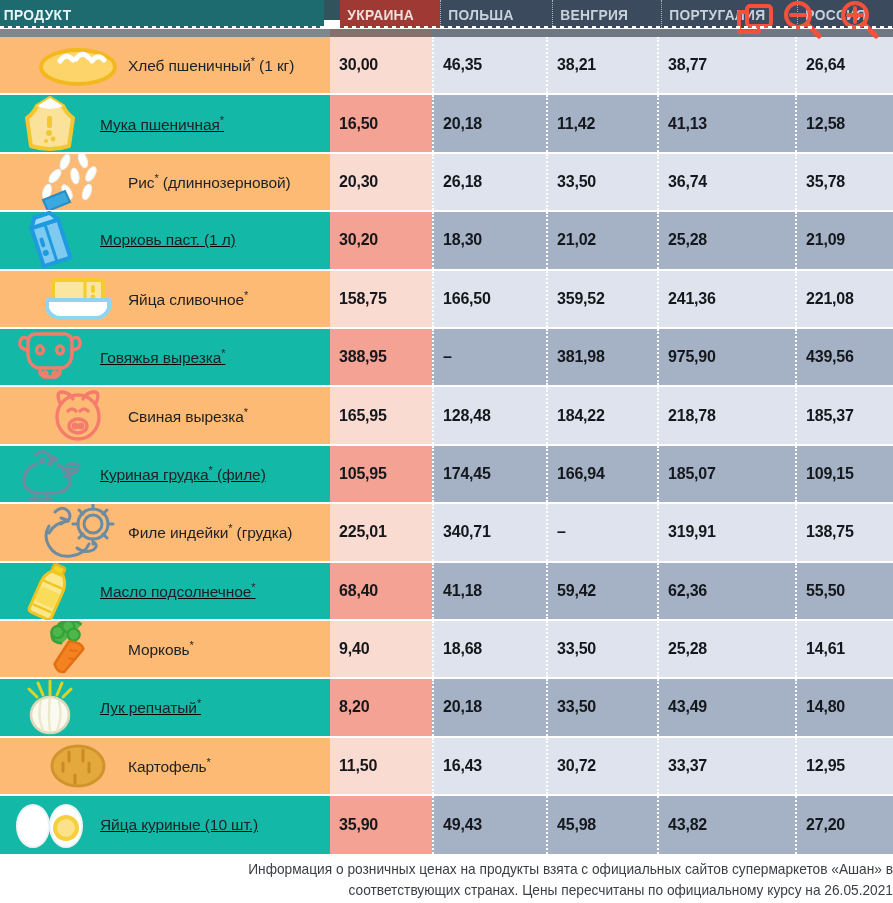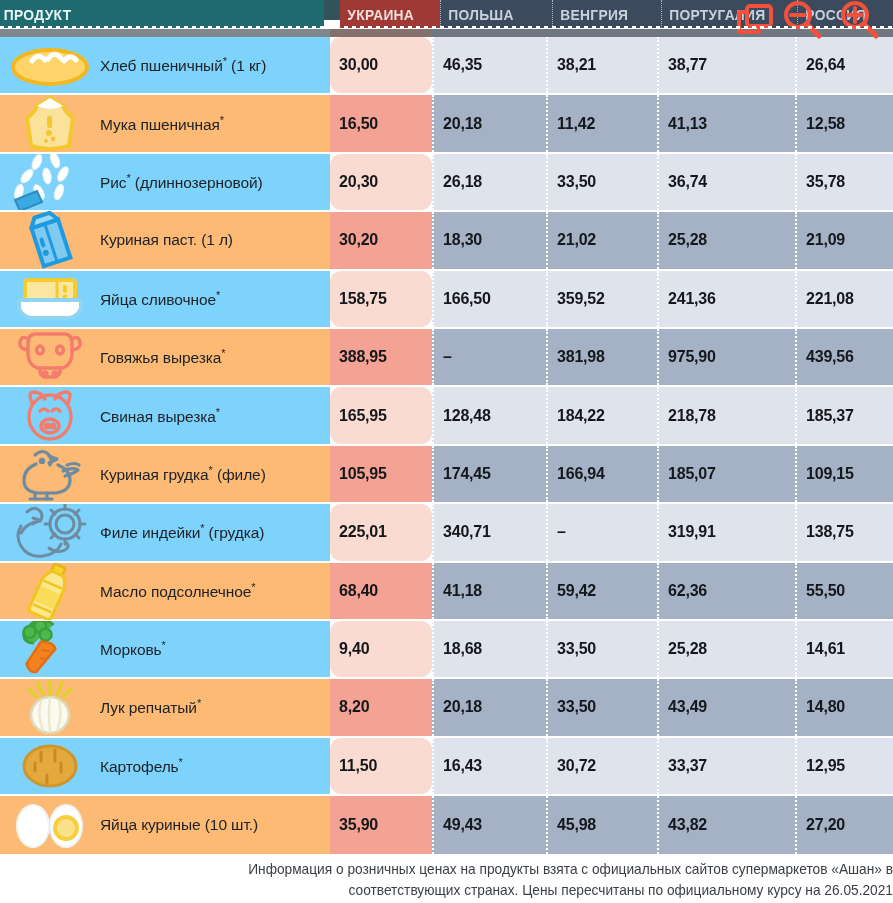--- a/index.html
+++ b/index.html
@@ -62,22 +62,22 @@
     display:flex;height:58.4px;position:relative;
     border-bottom:2px dotted #ffffff;
     box-sizing:border-box;
   }
   .row:last-child{border-bottom:none;}
 
   .cell-product{
     width:330px;display:flex;align-items:center;
     box-sizing:border-box;position:relative;
   }
-  .row.odd  .cell-product{background:#7dd3fc;}
-  .row.even .cell-product{background:#fdba74;}
+  .row.odd  .cell-product{background:#fdba74;padding-left:28px;}
+  .row.even .cell-product{background:#14b8a6;text-decoration:underline;}
 
   .icon-box{
     width:100px;height:58px;display:flex;align-items:center;justify-content:center;
     flex:0 0 100px;
   }
   .icon-box svg{display:block;}
 
   .prod-label{
     font-size:15.5px;color:#1d2024;white-space:nowrap;
     letter-spacing:-.1px;
@@ -91,21 +91,21 @@
     padding-left:9px;
     font-size:16px;color:#14171b;font-weight:600;
     letter-spacing:-.2px;
   }
   .cell-val.ua{border-left:none;width:102px;font-weight:bold;}
   .cell-val.c1{width:114px;}
   .cell-val.c2{width:111px;}
   .cell-val.c3{width:138px;}
   .cell-val.c4{width:98px;}
 
-  .row.odd  .cell-val.ua{background:#fadbd1;border-radius:11px;}
+  .row.odd  .cell-val.ua{background:#fadbd1;}
   .row.even .cell-val.ua{background:#f4a293;}
   .row.odd  .cell-val:not(.ua){background:#dfe3ed;}
   .row.even .cell-val:not(.ua){background:#a5b2c6;}
 
   
   .footer{
     position:absolute;left:0;bottom:0;width:893px;height:48px;
     display:flex;align-items:flex-start;justify-content:flex-end;
     padding-top:4px;box-sizing:border-box;background:#ffffff;
   }
@@ -223,21 +223,21 @@
             <svg width="60" height="58" viewBox="0 0 60 58">
       <g transform="rotate(-18 30 29)">
         <path d="M16 12 h28 v40 h-28 z" fill="#7ecaf0" stroke="#1e9ae0" stroke-width="4"></path>
         <path d="M16 12 l6 -9 h16 l6 9 z" fill="#9ed9f5" stroke="#1e9ae0" stroke-width="4" stroke-linejoin="round"></path>
         <line x1="30" y1="12" x2="30" y2="52" stroke="#1e9ae0" stroke-width="3"></line>
         <rect x="20" y="24" width="4" height="10" rx="2" fill="#1e9ae0"></rect>
         <circle cx="22" cy="40" r="3" fill="#1e9ae0"></circle>
       </g>
     </svg>
           </div>
-          <div class="prod-label"><span>Куриная паст.</span><span class="paren"> (1 л)</span></div>
+          <div class="prod-label"><span>Морковь паст.</span><span class="paren"> (1 л)</span></div>
         </div>
         <div class="cell-val ua">30,20</div>
         <div class="cell-val c1">18,30</div>
         <div class="cell-val c2">21,02</div>
         <div class="cell-val c3">25,28</div>
         <div class="cell-val c4">21,09</div>
       </div>
       <div class="row odd">
         <div class="cell-product">
           <div class="icon-box">

